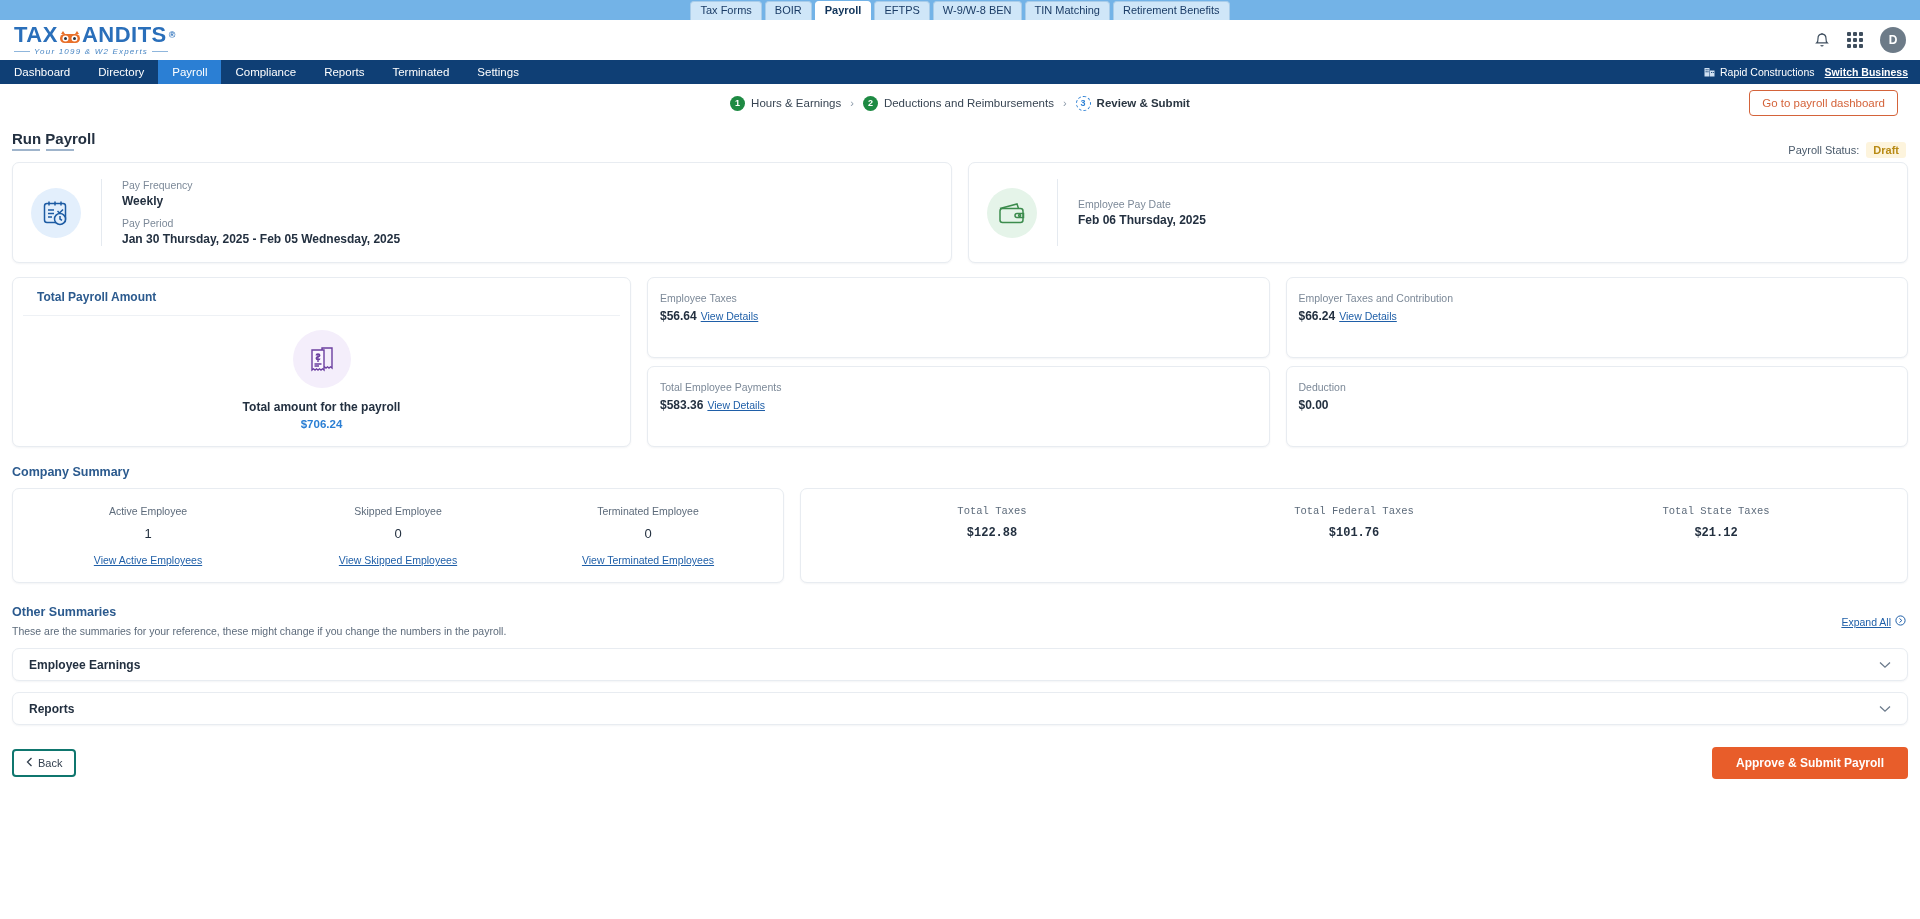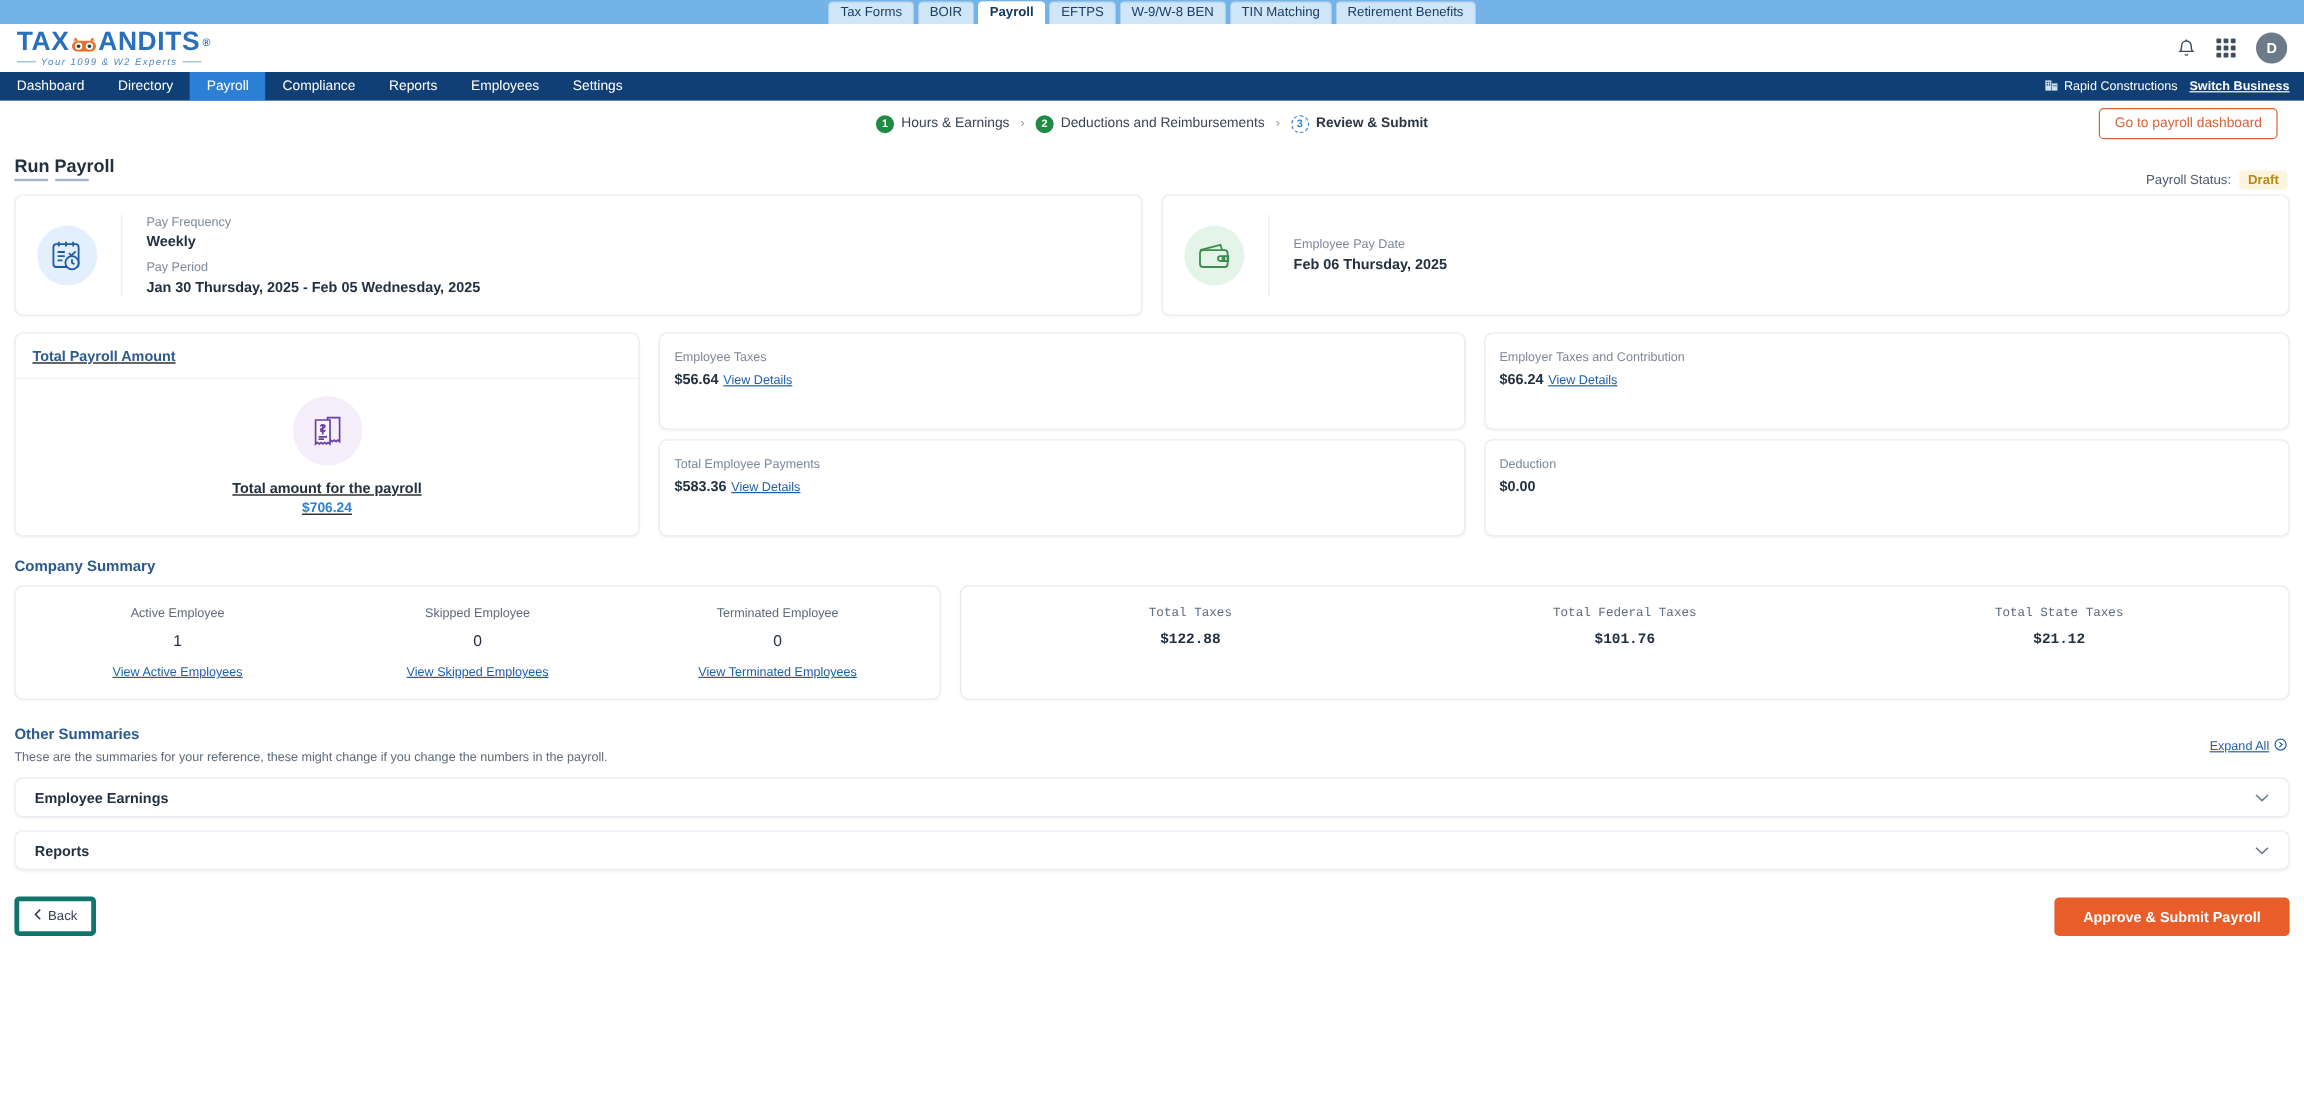--- a/index.html
+++ b/index.html
@@ -163,21 +163,21 @@
   }
   .circ.blue { background: #e3effc; }
   .circ.green { background: #e5f4e9; }
   .vline { width: 1px; align-self: stretch; background: #e5eaf0; margin: 0 20px; }
   .fieldlabel { font-size: 10.5px; color: #7c8998; }
   .fieldvalue { font-size: 12px; font-weight: 700; color: #233040; margin-top: 3px; }
   .gap8 { height: 9px; }
 
   
   .row2 { display: flex; gap: 16px; margin-top: 14px; align-items: stretch; }
-  .total-card { width: 521px; flex: none; padding: 12px 14px 16px; text-decoration: underline; }
+  .total-card { width: 619px; flex: none; padding: 12px 24px 16px; }
   .total-card h3 { font-size: 12px; font-weight: 700; color: #2b5a8e; }
   .total-div { height: 1px; background: #eef1f5; margin: 11px -14px 0; }
   .total-body { display: flex; flex-direction: column; align-items: center; padding-top: 14px; }
   .total-circ {
     width: 58px; height: 58px; border-radius: 50%; background: #f4eefb;
     display: flex; align-items: center; justify-content: center;
   }
   .total-label { font-size: 12px; font-weight: 700; color: #233040; margin-top: 12px; }
   .total-amt { font-size: 11.5px; font-weight: 700; color: #2b7fd4; margin-top: 4px; }
 
@@ -222,21 +222,21 @@
   }
   .acc .t { font-size: 12px; font-weight: 600; color: #233040; }
   .chevdn { color: #6b7a8b; font-size: 12px; }
 
   
   .footer {
     display: flex; align-items: center; justify-content: space-between;
     margin-top: 22px; padding-bottom: 10px;
   }
   .back-btn {
-    border: 4px solid #0f766e; background: #fff; color: #33404f;
+    border: 2px solid #0f766e; background: #fff; color: #33404f;
     font-size: 11px; border-radius: 4px; padding: 6px 12px;
     display: flex; align-items: center; gap: 5px; cursor: pointer;
   }
   .submit-btn {
     background: #e85d2a; color: #fff; border: none;
     font-size: 12px; font-weight: 600; border-radius: 4px;
     padding: 9px 24px; cursor: pointer;
   }
 </style>
 </head>
@@ -301,21 +301,21 @@
     <div class="avatar">D</div>
   </div>
 </div>
 
 <div class="navbar">
   <div class="nav-item">Dashboard</div>
   <div class="nav-item">Directory</div>
   <div class="nav-item active">Payroll</div>
   <div class="nav-item">Compliance</div>
   <div class="nav-item">Reports</div>
-  <div class="nav-item">Employees</div>
+  <div class="nav-item">Terminated</div>
   <div class="nav-item">Settings</div>
   <div class="nav-right">
     <div class="company">
       <span>
         <svg width="11" height="11" viewBox="0 0 11 11" fill="#cfe0f2">
           <rect x="0.5" y="2" width="5" height="8.5"></rect>
           <rect x="6" y="4.5" width="4.5" height="6"></rect>
           <rect x="1.6" y="3.2" width="1.1" height="1.1" fill="#0f3f75"></rect>
           <rect x="3.4" y="3.2" width="1.1" height="1.1" fill="#0f3f75"></rect>
           <rect x="1.6" y="5.2" width="1.1" height="1.1" fill="#0f3f75"></rect>

